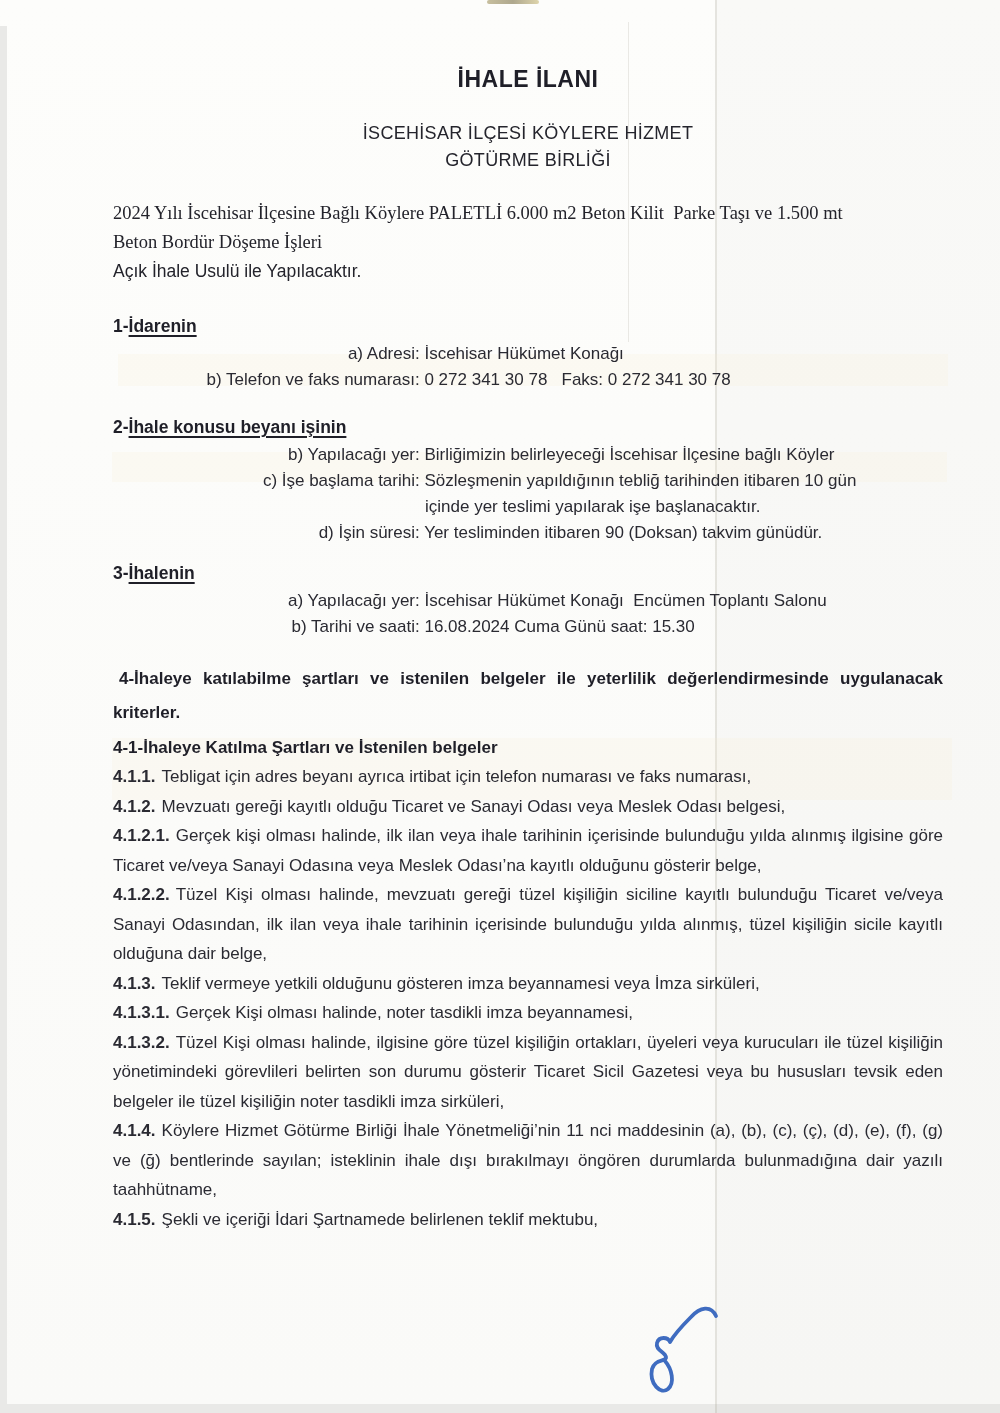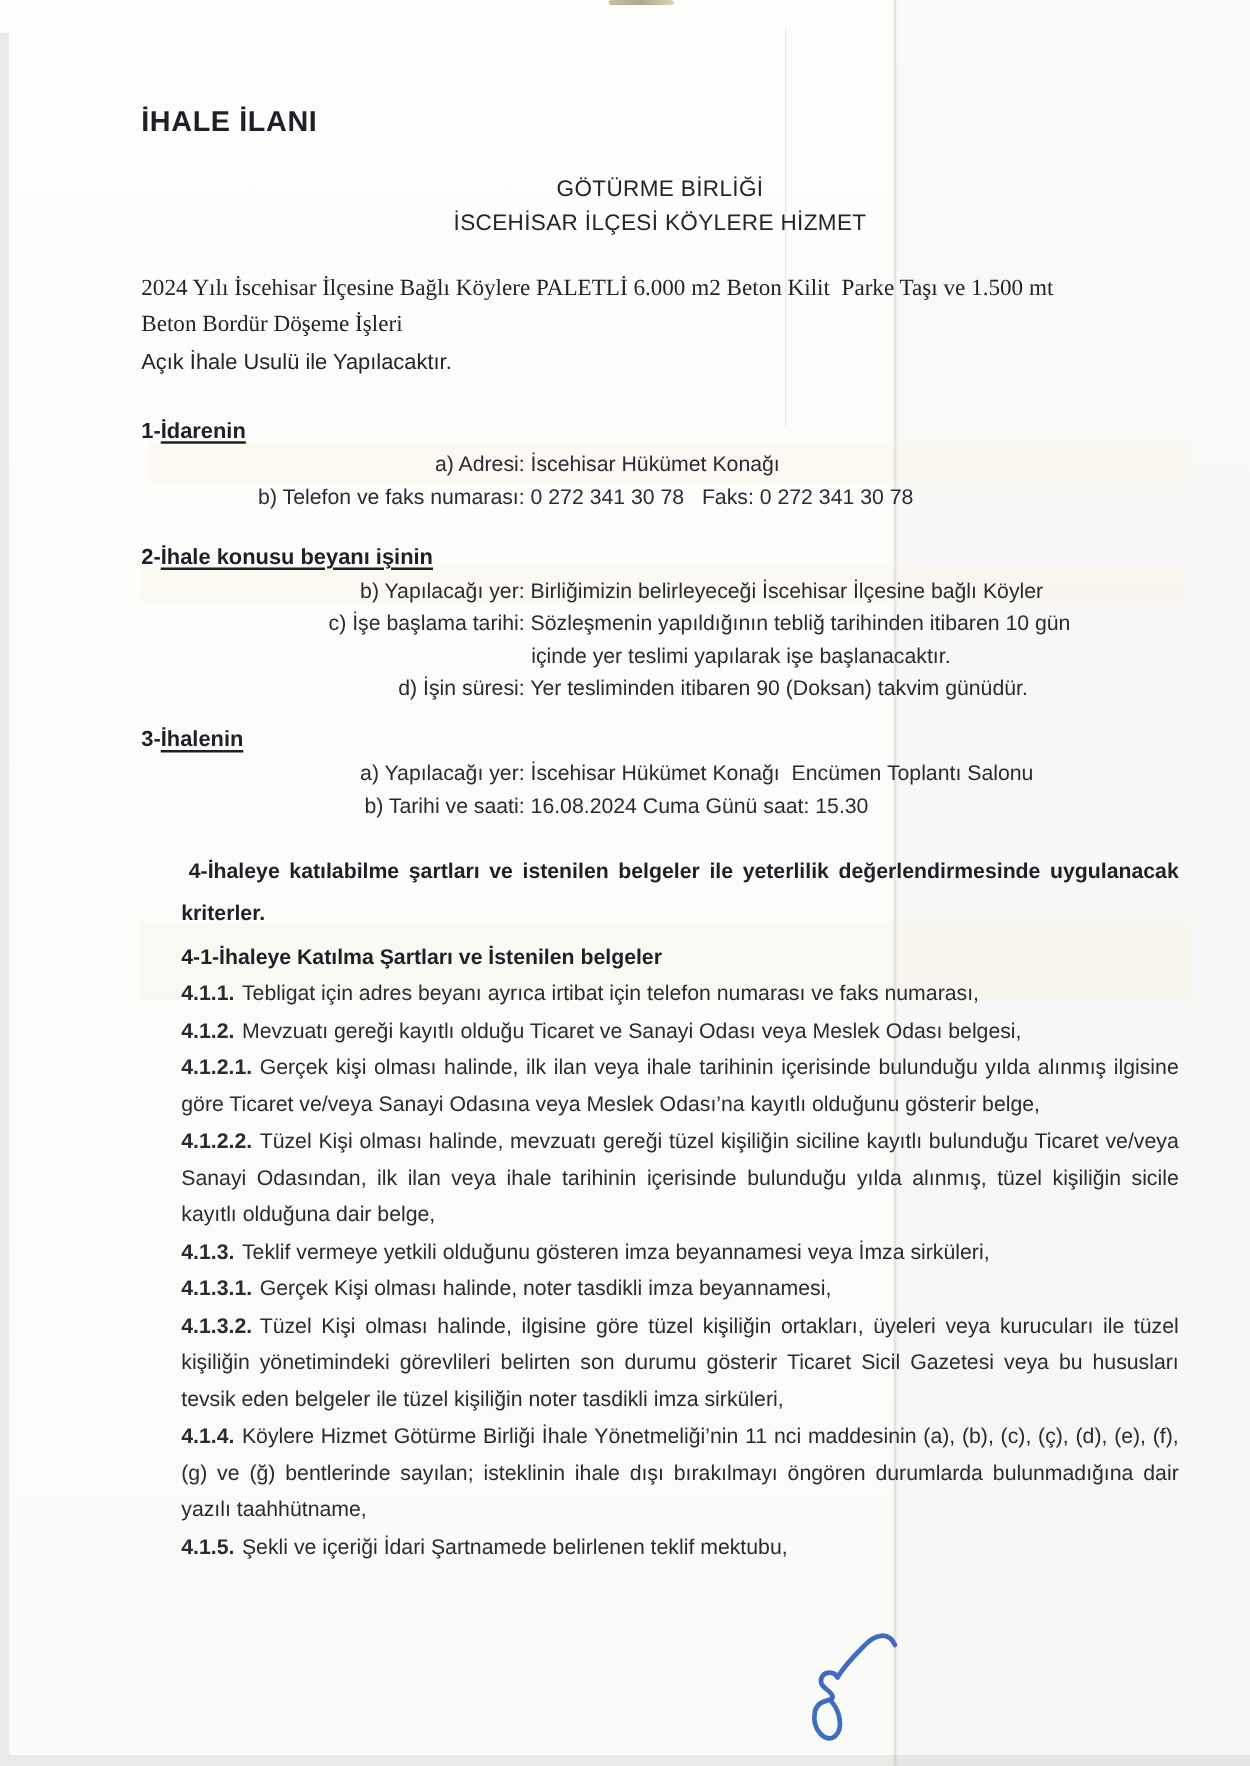--- a/index.html
+++ b/index.html
@@ -19,40 +19,40 @@
   .right-shade{position:absolute;left:717px;top:0;width:283px;height:1413px;background:rgba(205,200,192,0.07);}
   .smudge-top{position:absolute;left:487px;top:0;width:52px;height:4px;border-radius:2px;
     background:linear-gradient(90deg,#9b8c52,#6e6234,#c5b36a);opacity:.55;}
   .tint{position:absolute;background:rgba(246,238,208,0.16);}
   .tint-1{left:118px;top:354px;width:830px;height:32px;}
   .tint-2{left:112px;top:452px;width:835px;height:30px;}
   .tint-3{left:112px;top:738px;width:840px;height:62px;}
 
   .content{position:absolute;left:113px;top:0;width:830px;}
 
-  .doc-title{margin-top:84px;text-align:left;font-size:23px;font-weight:bold;
+  .doc-title{margin-top:66px;text-align:center;font-size:23px;font-weight:bold;
     letter-spacing:.5px;color:#1f1f28;white-space:nowrap;}
   .org-block{margin-top:27px;text-align:center;font-size:18px;color:#24242c;
     line-height:27px;letter-spacing:.3px;}
   .org-line{white-space:nowrap;}
   .subject-block{margin-top:25px;color:#23232b;}
   .subject-serif{font-family:"Liberation Serif", serif;font-size:18.5px;line-height:29px;white-space:pre-wrap;}
   .subject-sans{font-size:17.5px;line-height:26px;margin-top:1px;white-space:nowrap;}
 
   .sec{margin-top:0;}
   .sec-1{margin-top:29px;}
   .sec-2{margin-top:21px;}
   .sec-3{margin-top:14px;}
   .sec-h{font-size:17.5px;font-weight:bold;color:#1f1f28;line-height:27px;margin-bottom:1px;}
   .sec-h .u{text-decoration:underline;text-underline-offset:3px;text-decoration-thickness:1.5px;}
   .row{display:flex;font-size:17px;line-height:26px;}
   .row-label{flex:0 0 302px;box-sizing:border-box;padding-left:32px;text-align:right;}
   .row-value{flex:1;padding-left:10px;text-indent:-10px;white-space:pre-wrap;}
 
-  .s4{margin-top:22px;margin-left:32px;}
+  .s4{margin-top:22px;}
   .s4-h1{font-size:17px;font-weight:bold;color:#1f1f28;line-height:34px;text-align:justify;text-indent:6px;margin:0;}
   .s4-h2{font-size:17px;font-weight:bold;color:#1f1f28;line-height:29px;margin:3px 0 0 0;}
   .clause{font-size:17px;line-height:29.5px;text-align:justify;margin:0;}
   .clause .num{font-weight:bold;margin-right:6px;}
 
   .signature{position:absolute;left:628px;top:1296px;width:100px;height:105px;}
 </style>
 </head>
 <body>
 
@@ -66,22 +66,22 @@
   <div class="smudge-top"></div>
   <div class="tint tint-1"></div>
   <div class="tint tint-2"></div>
   <div class="tint tint-3"></div>
 
   <div class="content">
 
     <div class="doc-title">İHALE İLANI</div>
 
     <div class="org-block">
+      <div class="org-line">İSCEHİSAR İLÇESİ KÖYLERE HİZMET</div>
       <div class="org-line">GÖTÜRME BİRLİĞİ</div>
-      <div class="org-line">İSCEHİSAR İLÇESİ KÖYLERE HİZMET</div>
     </div>
 
     <div class="subject-block">
       <div class="subject-serif">2024 Yılı İscehisar İlçesine Bağlı Köylere PALETLİ 6.000 m2 Beton Kilit  Parke Taşı ve 1.500 mt</div>
       <div class="subject-serif">Beton Bordür Döşeme İşleri</div>
       <div class="subject-sans">Açık İhale Usulü ile Yapılacaktır.</div>
     </div>
 
     <div class="sec sec-1">
       <div class="sec-h"><span>1-</span><span class="u">İdarenin</span></div>

